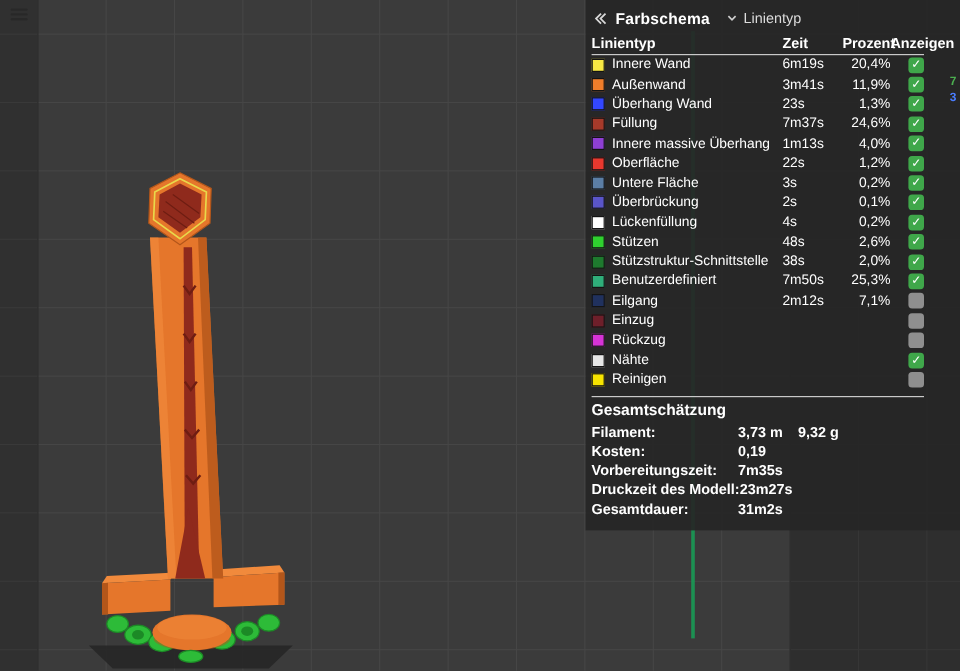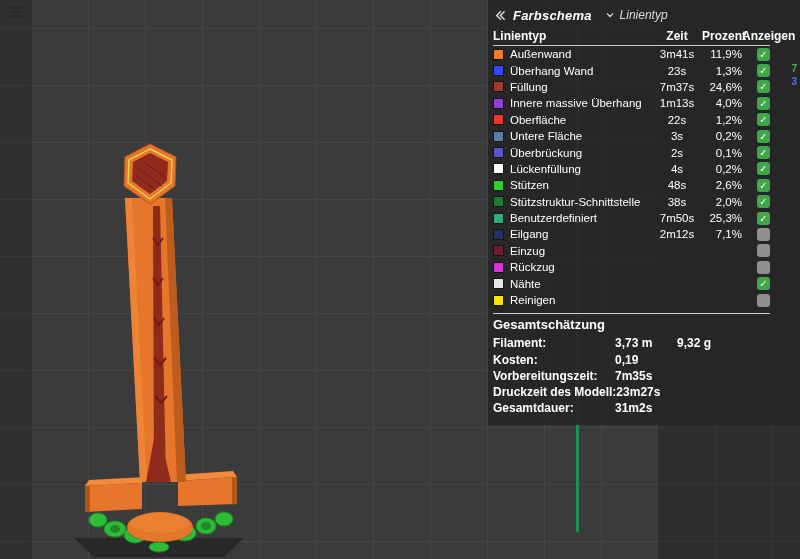--- a/index.html
+++ b/index.html
@@ -42,44 +42,44 @@
     position:absolute;right:3px;top:62px;z-index:5;
     font-size:10px;line-height:13px;text-align:right;font-weight:bold;
   }
   
   .panel{
     position:absolute;left:488px;top:0;width:312px;box-sizing:border-box;
     padding:4px 30px 9px 5px;
     background:rgba(38,38,38,0.92);
     color:#fff;z-index:3;
   }
-  .panel-header{display:flex;align-items:center;gap:7px;height:22px;font-style:italic;}
+  .panel-header{display:flex;align-items:center;gap:7px;height:22px;}
   .panel-title{font-weight:bold;font-size:13px;letter-spacing:.2px;}
   .collapse{display:flex;align-items:center;cursor:pointer;}
   .dropdown{display:flex;align-items:center;gap:5px;margin-left:6px;color:#dcdcdc;font-size:12px;cursor:pointer;}
   .thead{display:flex;align-items:flex-end;height:17px;font-weight:bold;font-size:12px;
     border-bottom:1px solid #c9c9c9;padding-bottom:2px;}
   .c-label{flex:1;min-width:0;white-space:nowrap;overflow:visible;}
-  .c-time{width:50px;text-align:center;white-space:nowrap;}
+  .c-time{width:50px;text-align:left;white-space:nowrap;}
   .c-pct{width:40px;text-align:right;white-space:nowrap;}
   .c-show{width:28px;display:flex;justify-content:flex-end;white-space:nowrap;}
   .thead .c-show{display:block;text-align:right;}
   .row{display:flex;align-items:center;height:16.4px;font-size:11.5px;}
   .swatch{width:11px;height:11px;box-sizing:border-box;border:1px solid #141414;margin-right:6px;flex:none;}
   .checkbox{width:13px;height:13px;border-radius:3px;flex:none;cursor:pointer;
     text-align:center;line-height:13px;font-size:10px;color:#fff;}
   .checkbox.checked{background:var(--accent-checked,#3fa74a);}
   .checkbox.checked::after{content:"\2713";}
   .checkbox.unchecked{background:var(--checkbox-unchecked,#8f8f8f);}
   .sep{border-top:1px solid #c9c9c9;margin:5px 0 3px;}
   .summary-title{font-weight:bold;font-size:13px;height:18px;}
   .srow{display:flex;align-items:center;height:16.2px;font-size:12px;font-weight:bold;}
   .s-label{flex:none;min-width:122px;white-space:nowrap;}
   .s-value{flex:none;min-width:42px;white-space:nowrap;}
-  .s-value2{margin-left:20px;white-space:nowrap;}
+  .s-value2{margin-left:8px;white-space:nowrap;}
 </style>
 </head>
 <body>
 
 <div class="viewport">
   <div class="offplate-left"></div>
   <div class="offplate-right"></div>
   <div class="travel-line"></div>
 
   <div class="menu-glyph">
@@ -162,20 +162,29 @@
 
   <div class="thead">
     <span class="c-label">Linientyp</span>
     <span class="c-time">Zeit</span>
     <span class="c-pct">Prozent</span>
     <span class="c-show">Anzeigen</span>
   </div>
 
   <div class="tbody">
       <div class="row">
+    <span class="swatch" style="background: rgb(247, 232, 67);"></span>
+    <span class="c-label">Innere Wand</span>
+    <span class="c-time">6m19s</span>
+    <span class="c-pct">20,4%</span>
+    <span class="c-show">
+          <span class="checkbox checked"></span>
+        </span>
+  </div>
+      <div class="row">
     <span class="swatch" style="background: rgb(240, 125, 42);"></span>
     <span class="c-label">Außenwand</span>
     <span class="c-time">3m41s</span>
     <span class="c-pct">11,9%</span>
     <span class="c-show">
           <span class="checkbox checked"></span>
         </span>
   </div>
       <div class="row">
     <span class="swatch" style="background: rgb(51, 71, 255);"></span>

